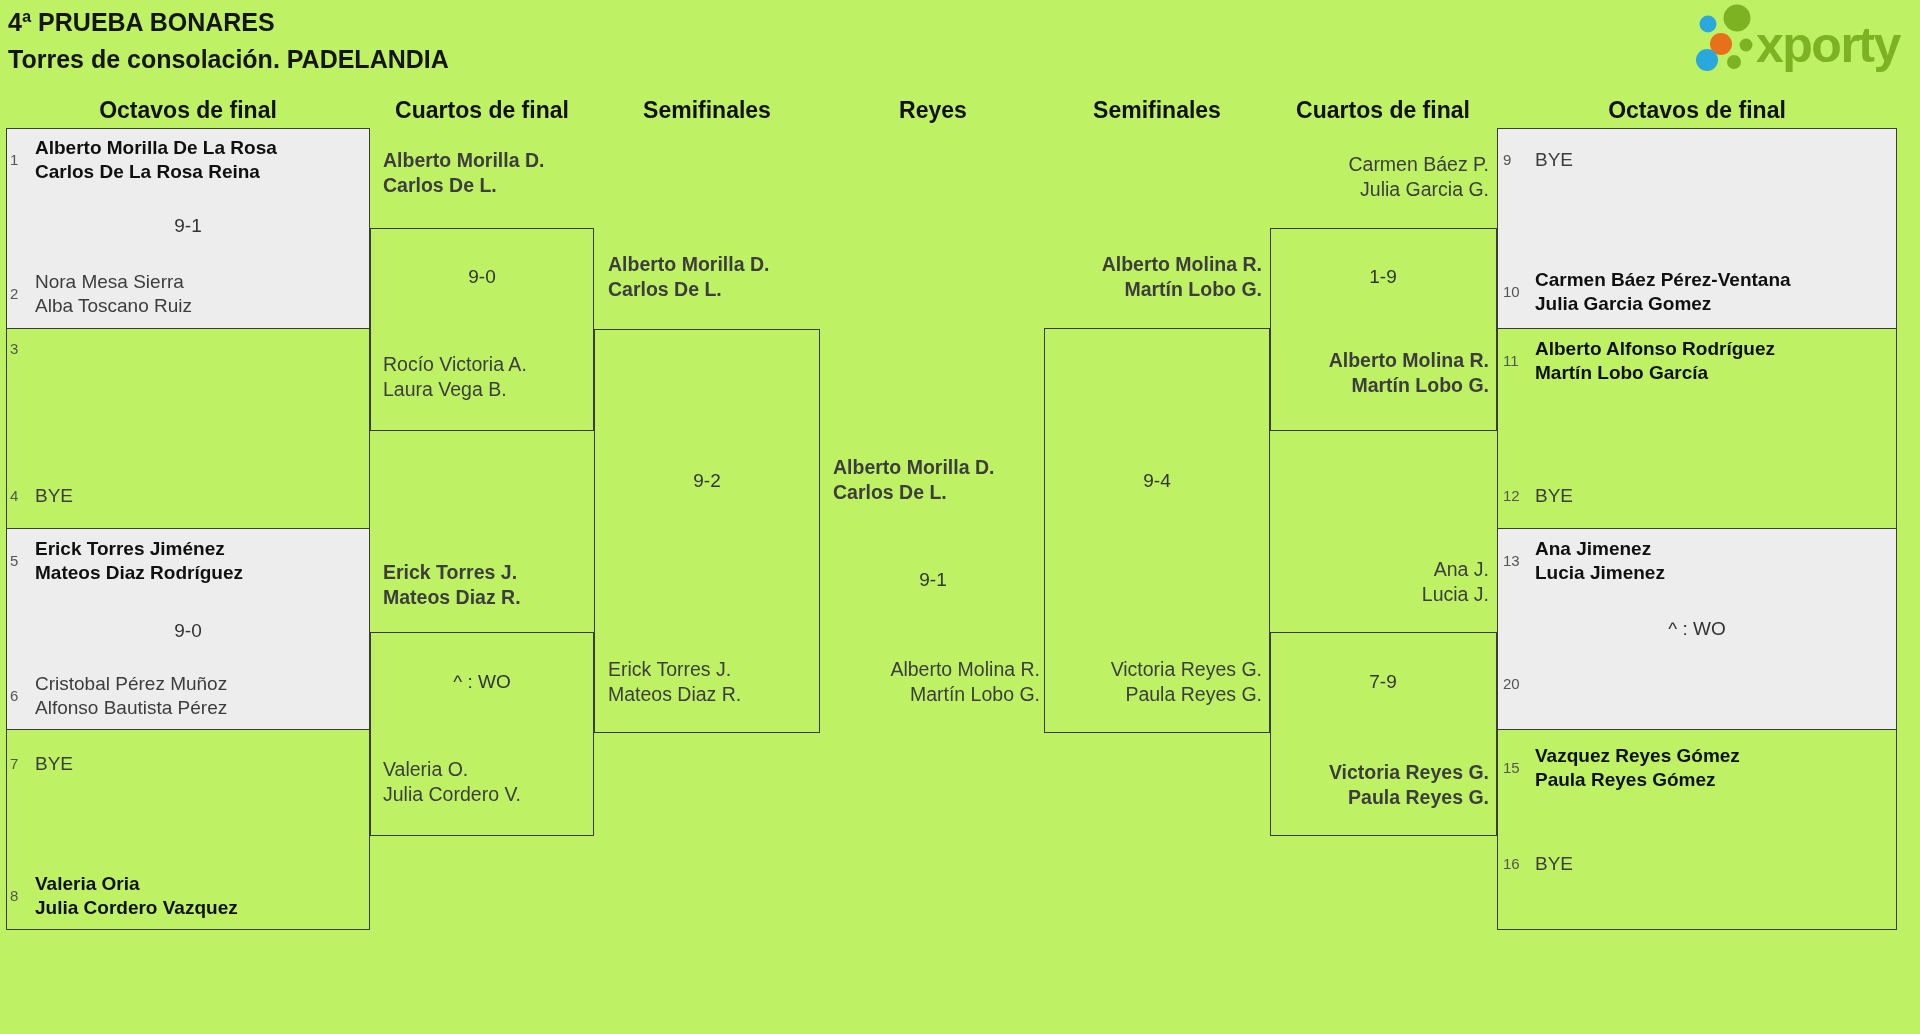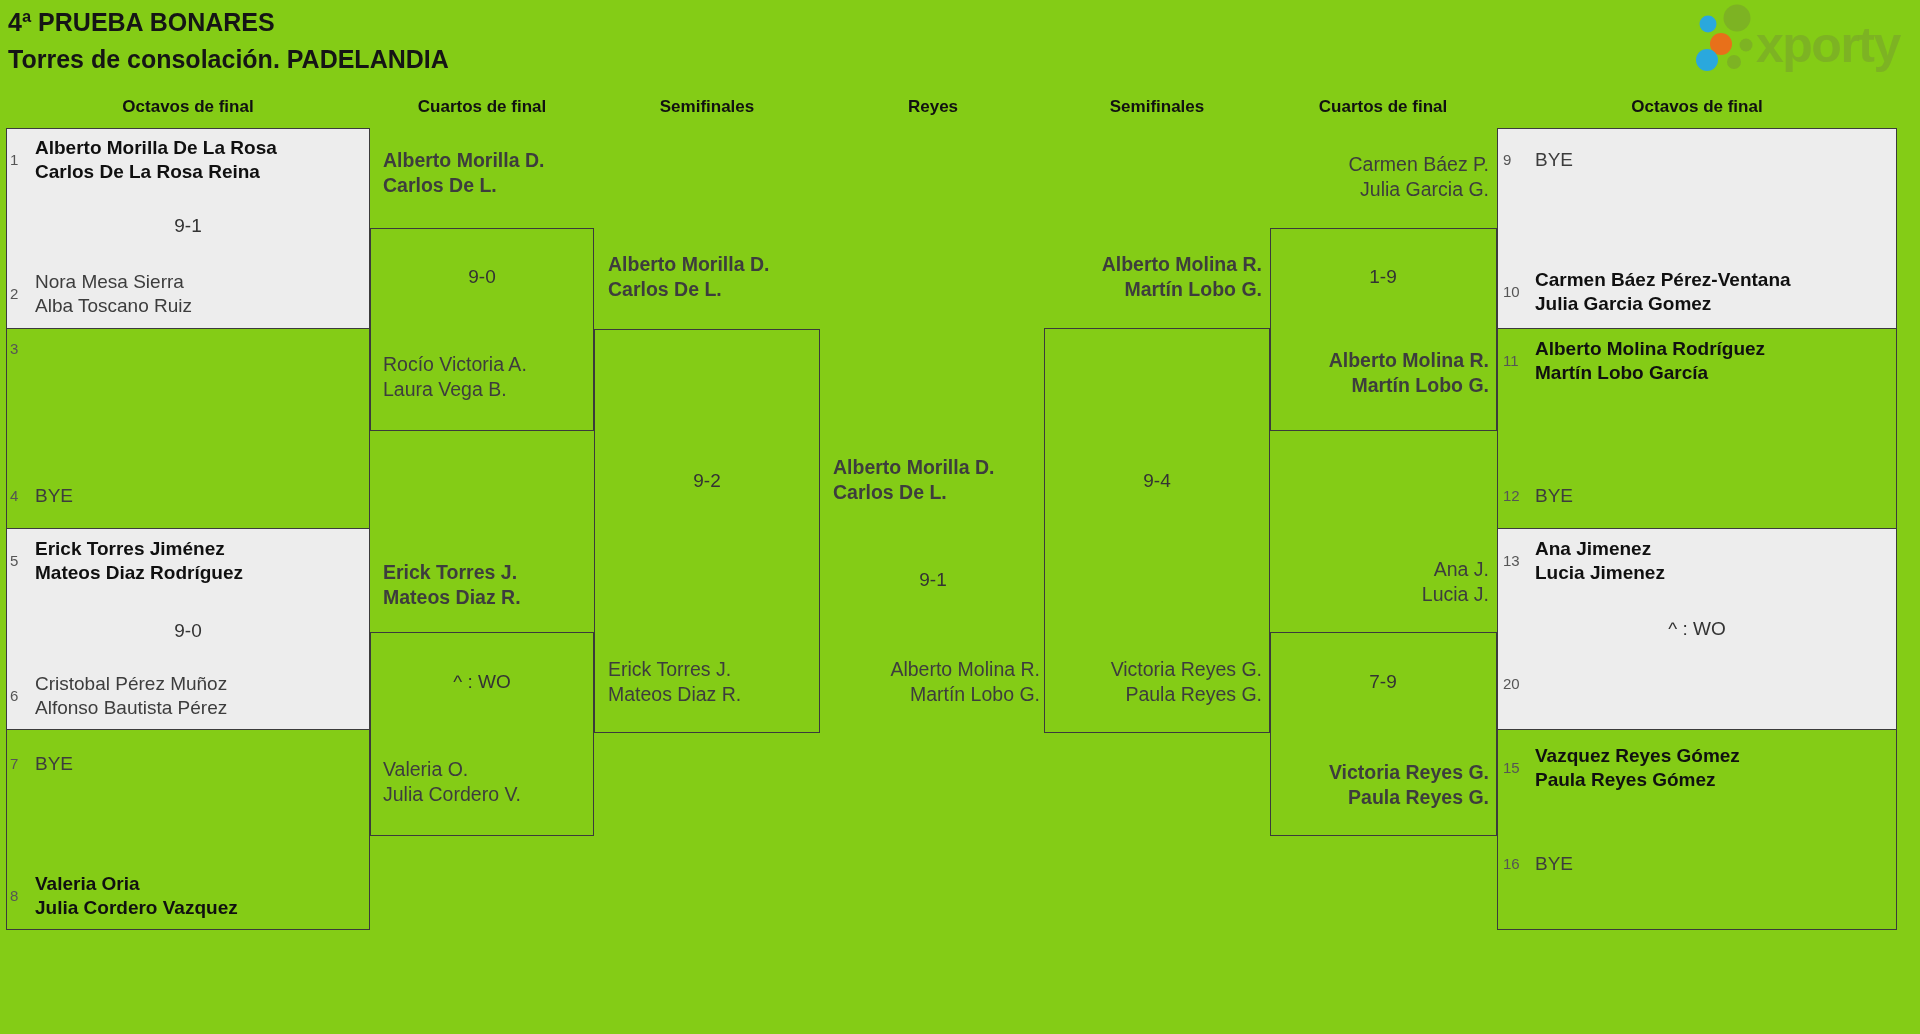--- a/index.html
+++ b/index.html
@@ -1,23 +1,23 @@
 <!DOCTYPE html>
 <html style="--line: #3b3b3b; --shade: #ededed; --winner: #101010; --loser: #3d3d3d; --green: #7db323; --blue: #2aa8dd; --orange: #e8701a;"><head>
 <meta charset="utf-8">
 <style>
   :root{
     --line:#3b3b3b; --shade:#ededed; --winner:#101010; --loser:#3d3d3d;
     --green:#7db323; --blue:#2aa8dd; --orange:#e8701a;
   }
   *{margin:0;padding:0;box-sizing:border-box}
   body{background:#ffffff;font-family:"Liberation Sans","DejaVu Sans",sans-serif;}
-  .stage{position:relative;width:1920px;height:1034px;background:#84cc16;overflow:hidden}
+  .stage{position:relative;width:1920px;height:1034px;background:#bef264;overflow:hidden}
   .title{position:absolute;left:8px;top:4px;font-size:25px;line-height:37px;font-weight:700;color:#151515;white-space:nowrap}
-  .rh{position:absolute;top:97px;transform:translateX(-50%);font-size:17px;font-weight:700;color:#111;white-space:nowrap}
+  .rh{position:absolute;top:97px;transform:translateX(-50%);font-size:23px;font-weight:700;color:#111;white-space:nowrap}
   .shade{position:absolute;background:var(--shade)}
   .box{position:absolute;border:1px solid var(--line)}
   .hline{position:absolute;height:1px;background:var(--line)}
   .slot{position:absolute;display:flex;gap:8px;align-items:center;font-size:19px;line-height:24px;color:var(--loser);white-space:nowrap}
   .slot .seed{font-size:15px;color:#555;width:24px;flex:none;font-weight:400}
   .slot.sl .seed{width:17px}
   .nm{display:flex;flex-direction:column}
   .w{font-weight:700;color:var(--winner)}
   .score{position:absolute;transform:translateX(-50%);font-size:19px;color:#333;white-space:nowrap}
   .lbl{position:absolute;font-size:19.5px;line-height:25px;color:var(--loser);white-space:nowrap}
@@ -143,21 +143,21 @@
     <span class="seed">10</span>
     <span class="nm">
         <span class="ln">Carmen Báez Pérez-Ventana</span>
         <span class="ln">Julia Garcia Gomez</span>
       </span>
   </div>
 
   <div class="slot w" style="left:1503px;top:337px">
     <span class="seed">11</span>
     <span class="nm">
-        <span class="ln">Alberto Molina Rodríguez</span>
+        <span class="ln">Alberto Alfonso Rodríguez</span>
         <span class="ln">Martín Lobo García</span>
       </span>
   </div>
   <div class="slot" style="left:1503px;top:484px">
     <span class="seed">12</span>
     <span class="nm">
         <span class="ln">BYE</span>
       </span>
   </div>
 

